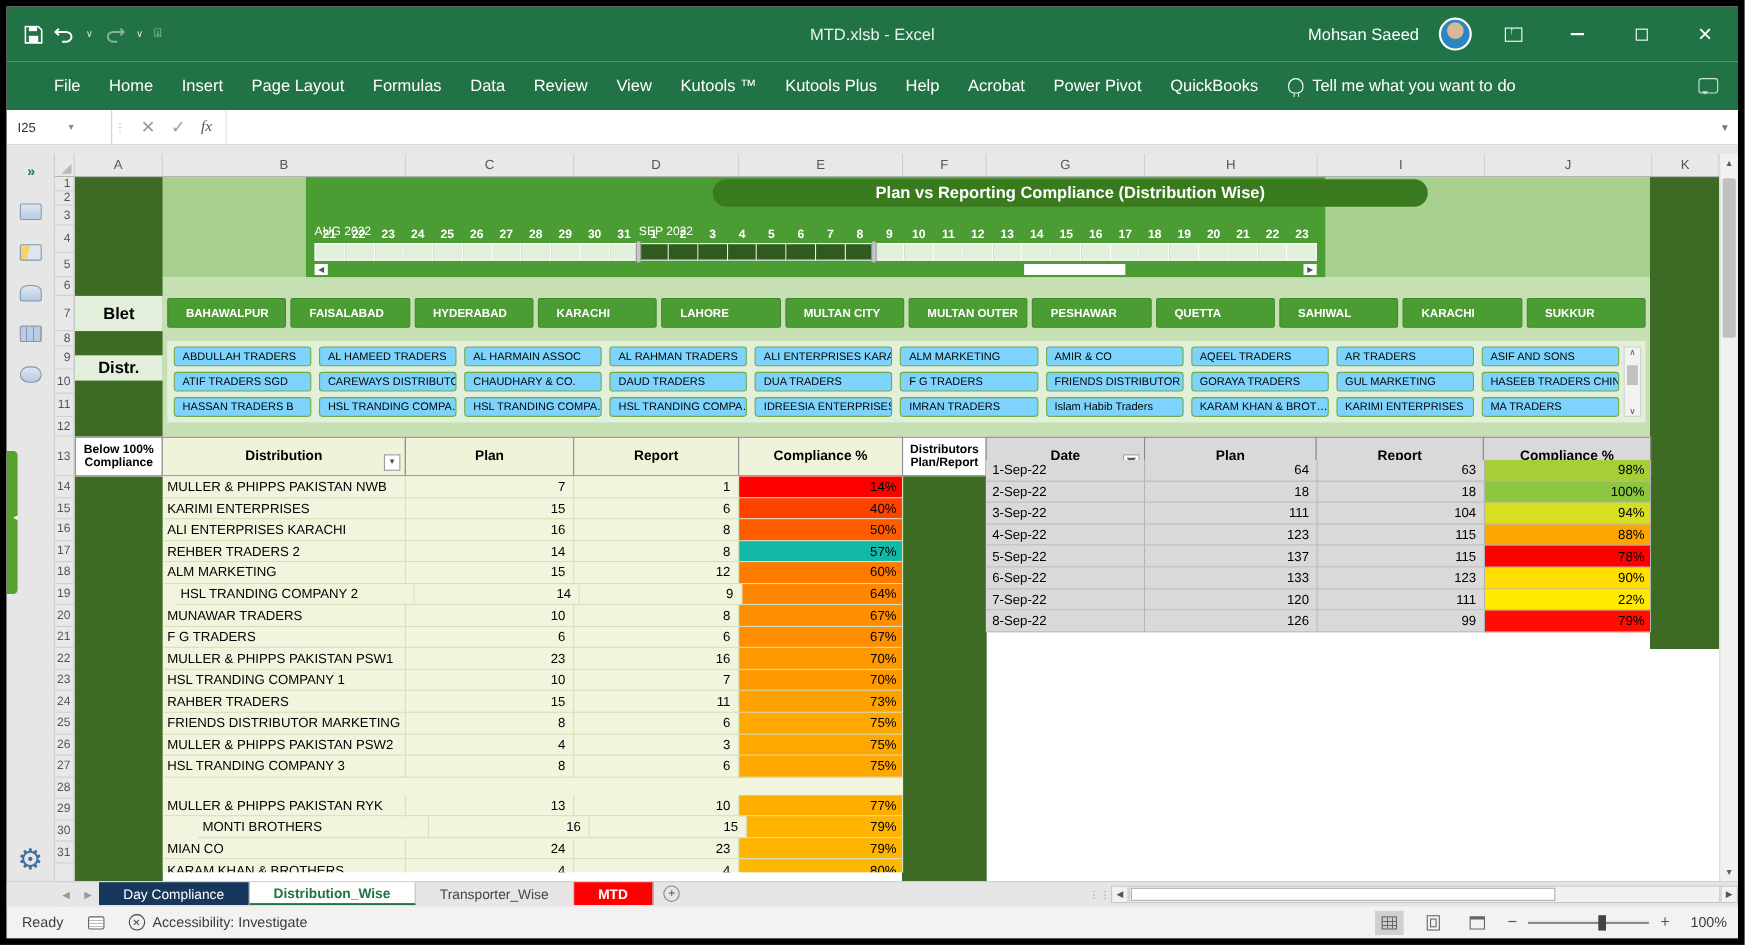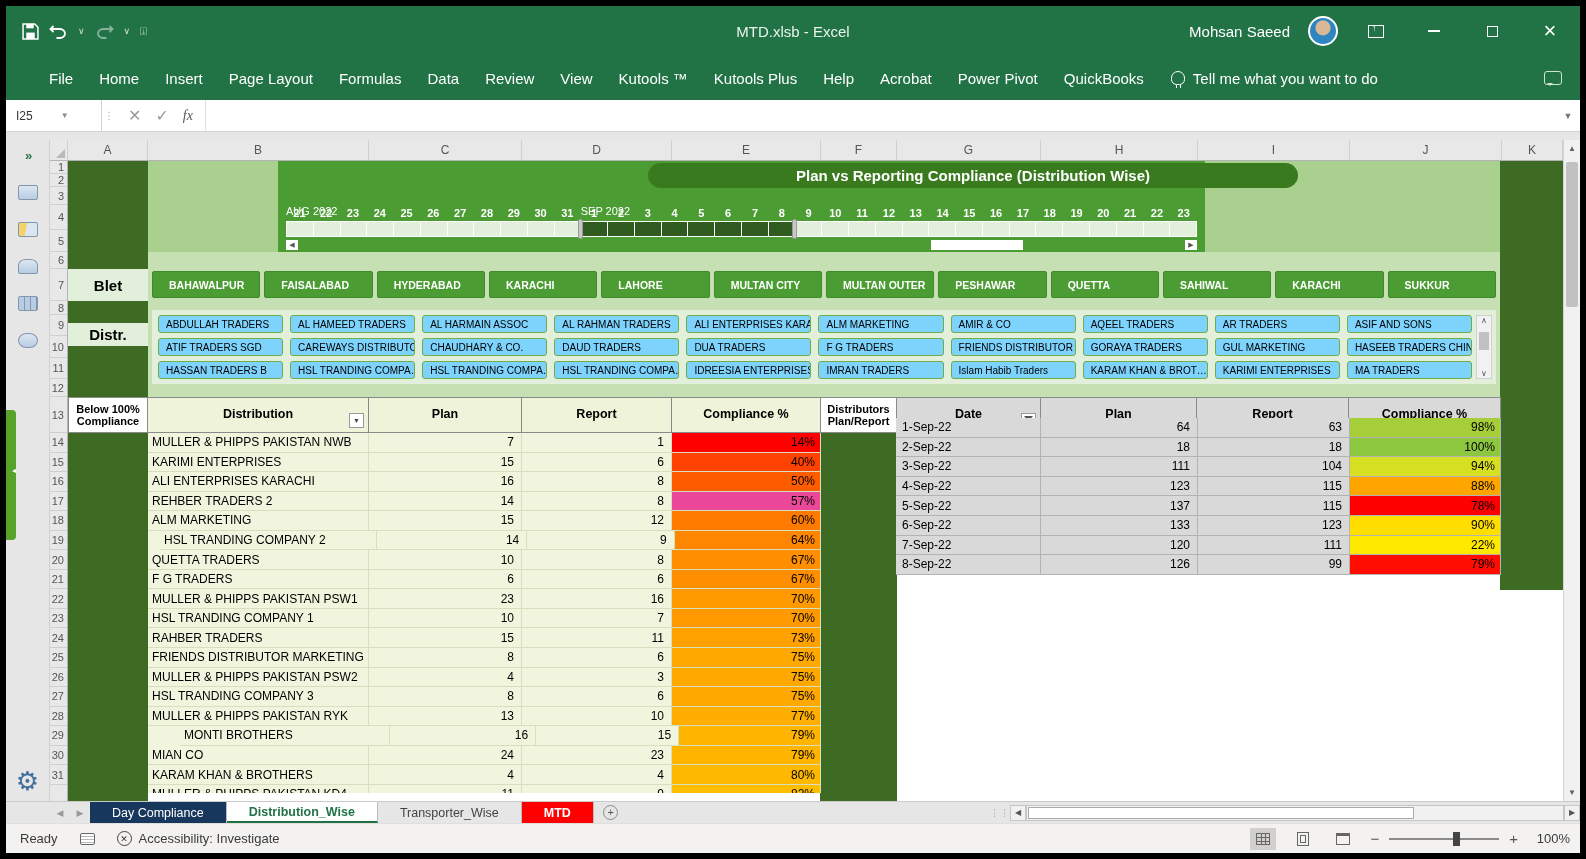--- a/index.html
+++ b/index.html
@@ -489,36 +489,36 @@
               <div class="trow" style="height: 19.55px;">
                 <div class="tcell name" style="width: 221px;">ALI ENTERPRISES KARACHI</div>
                 <div class="tcell num" style="width: 153px;">16</div>
                 <div class="tcell num" style="width: 150px;">8</div>
                 <div class="tcell comp" style="width: 149px; background: rgb(255, 92, 0);">50%</div>
               </div>
               <div class="trow" style="height: 19.55px;">
                 <div class="tcell name" style="width: 221px;">REHBER TRADERS 2</div>
                 <div class="tcell num" style="width: 153px;">14</div>
                 <div class="tcell num" style="width: 150px;">8</div>
-                <div class="tcell comp" style="width: 149px; background: #ec4899;">57%</div>
+                <div class="tcell comp" style="width: 149px; background: #14b8a6;">57%</div>
               </div>
               <div class="trow" style="height: 19.55px;">
                 <div class="tcell name" style="width: 221px;">ALM MARKETING</div>
                 <div class="tcell num" style="width: 153px;">15</div>
                 <div class="tcell num" style="width: 150px;">12</div>
                 <div class="tcell comp" style="width: 149px; background: rgb(255, 123, 0);">60%</div>
               </div>
               <div class="trow" style="height: 19.55px; padding-left: 12px;">
                 <div class="tcell name" style="width: 221px;">HSL TRANDING COMPANY 2</div>
                 <div class="tcell num" style="width: 153px;">14</div>
                 <div class="tcell num" style="width: 150px;">9</div>
                 <div class="tcell comp" style="width: 149px; background: rgb(255, 134, 0);">64%</div>
               </div>
               <div class="trow" style="height: 19.55px;">
-                <div class="tcell name" style="width: 221px;">QUETTA TRADERS</div>
+                <div class="tcell name" style="width: 221px;">MUNAWAR TRADERS</div>
                 <div class="tcell num" style="width: 153px;">10</div>
                 <div class="tcell num" style="width: 150px;">8</div>
                 <div class="tcell comp" style="width: 149px; background: rgb(255, 143, 0);">67%</div>
               </div>
               <div class="trow" style="height: 19.55px;">
                 <div class="tcell name" style="width: 221px;">F G TRADERS</div>
                 <div class="tcell num" style="width: 153px;">6</div>
                 <div class="tcell num" style="width: 150px;">6</div>
                 <div class="tcell comp" style="width: 149px; background: rgb(255, 143, 0);">67%</div>
               </div>
@@ -551,21 +551,21 @@
                 <div class="tcell num" style="width: 153px;">4</div>
                 <div class="tcell num" style="width: 150px;">3</div>
                 <div class="tcell comp" style="width: 149px; background: rgb(255, 169, 0);">75%</div>
               </div>
               <div class="trow" style="height: 19.55px;">
                 <div class="tcell name" style="width: 221px;">HSL TRANDING COMPANY 3</div>
                 <div class="tcell num" style="width: 153px;">8</div>
                 <div class="tcell num" style="width: 150px;">6</div>
                 <div class="tcell comp" style="width: 149px; background: rgb(255, 169, 0);">75%</div>
               </div>
-              <div class="trow" style="height: 19.55px;">
+              <div class="trow" style="height: 19.55px; margin-top: 16px;">
                 <div class="tcell name" style="width: 221px;">MULLER &amp; PHIPPS PAKISTAN RYK</div>
                 <div class="tcell num" style="width: 153px;">13</div>
                 <div class="tcell num" style="width: 150px;">10</div>
                 <div class="tcell comp" style="width: 149px; background: rgb(255, 174, 0);">77%</div>
               </div>
               <div class="trow" style="height: 19.55px; padding-left: 32px;">
                 <div class="tcell name" style="width: 221px;">MONTI BROTHERS</div>
                 <div class="tcell num" style="width: 153px;">16</div>
                 <div class="tcell num" style="width: 150px;">15</div>
                 <div class="tcell comp" style="width: 149px; background: rgb(255, 180, 0);">79%</div>

